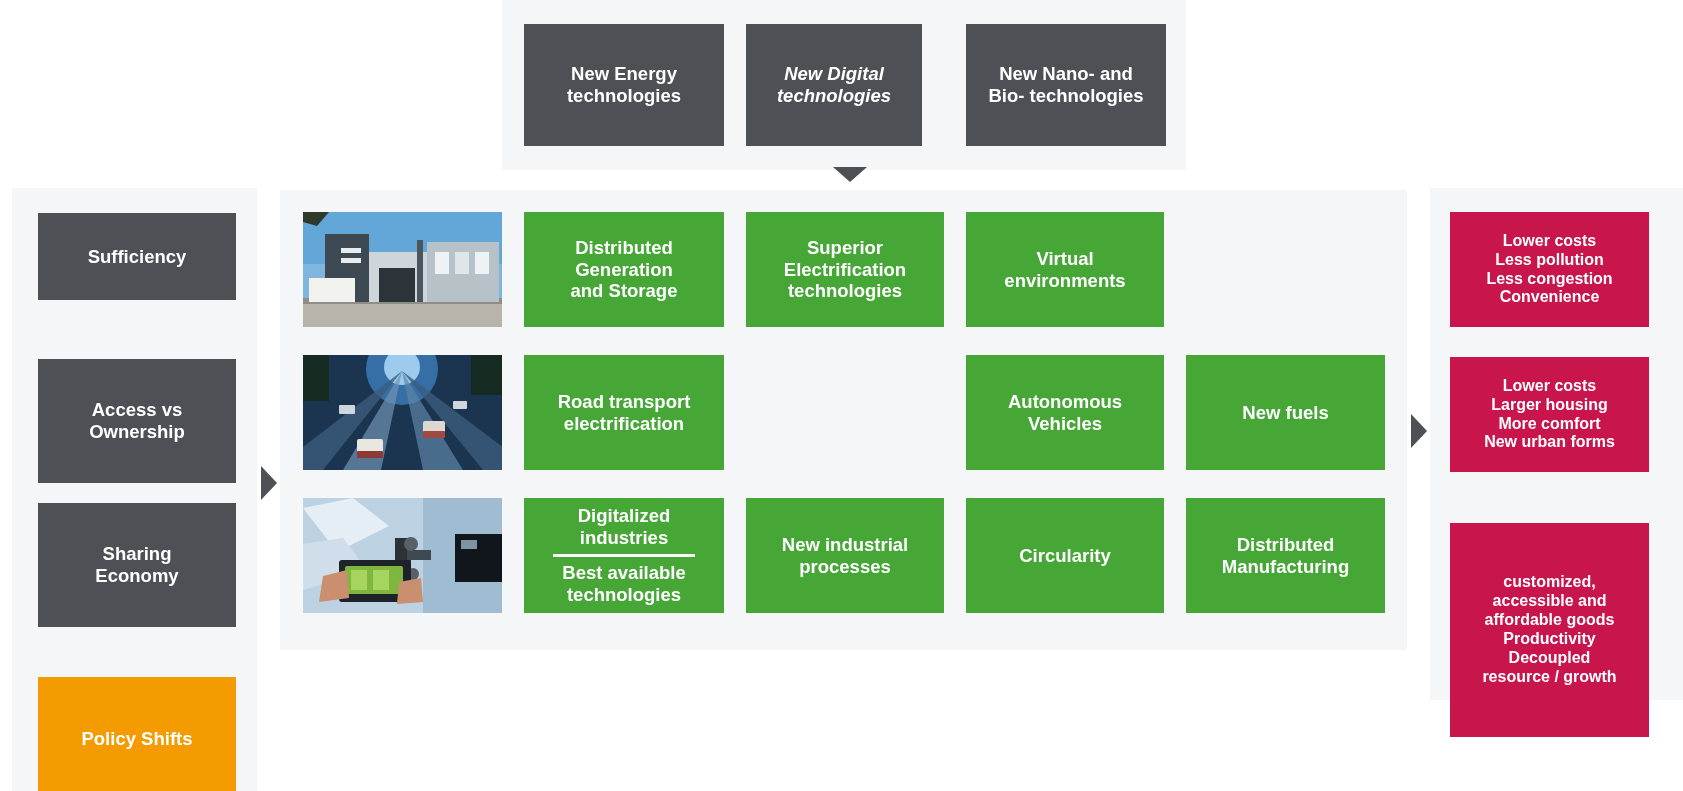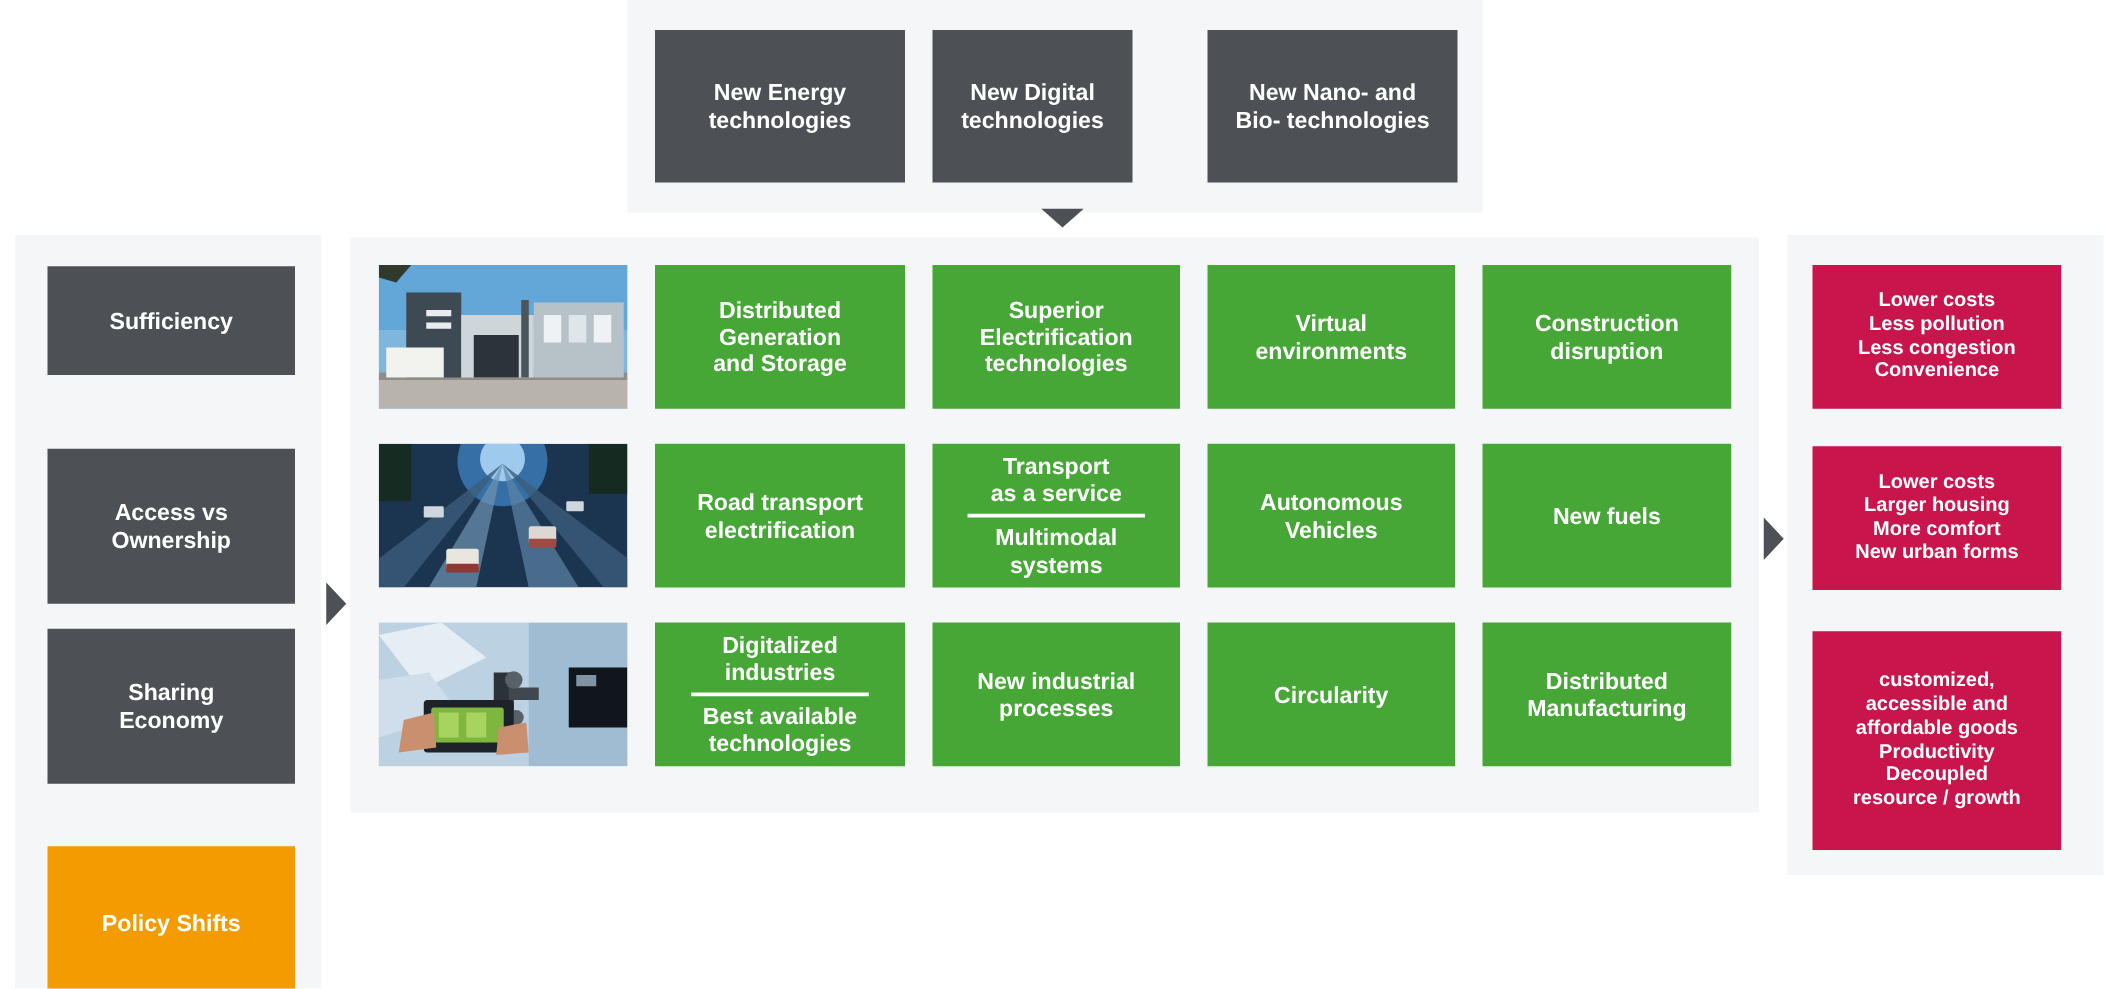--- a/index.html
+++ b/index.html
@@ -39,21 +39,21 @@
 
   
   #panel-tech { left: 502px; top: 0px; width: 684px; height: 170px; }
   .tech-card {
     background: #4d5054;
     font-size: 18.5px;
     top: 24px;
     height: 122px;
   }
   #tech-0 { left: 524px; width: 200px; }
-  #tech-1 { left: 746px; width: 160px; }
+  #tech-1 { left: 746px; width: 176px; font-style: italic; }
   #tech-2 { left: 966px; width: 200px; }
 
   .down-arrow {
     position: absolute;
     left: 833px;
     top: 167px;
     width: 0; height: 0;
     border-left: 17px solid transparent;
     border-right: 17px solid transparent;
     border-top: 15px solid #4d5054;
@@ -121,21 +121,21 @@
   
   #panel-outcomes { left: 1430px; top: 188px; width: 253px; height: 512px; }
   .outcome-card {
     left: 1450px;
     width: 199px;
     background: #c8154b;
     font-size: 16px;
   }
   #outcome-0 { top: 212px; height: 115px; }
   #outcome-1 { top: 357px; height: 115px; }
-  #outcome-2 { top: 505px; height: 175px; align-items: center; }
+  #outcome-2 { top: 523px; height: 214px; align-items: center; }
 </style>
 </head>
 <body>
 
 <div id="stage">
 
   <div class="panel" id="panel-tech"></div>
 
   <div class="card tech-card" id="tech-0">
     <div class="lines">
@@ -262,44 +262,25 @@
       <div>Electrification</div>
       <div>technologies</div>
     </div>
   </div>
   <div class="card sol-card sol-r0 sol-c3" id="sol-0-3">
     <div class="lines">
       <div>Virtual</div>
       <div>environments</div>
     </div>
   </div>
-  <div class="card sol-card sol-r0 sol-c4" id="sol-0-4">
-    <div class="lines">
-      <div>Construction</div>
-      <div>disruption</div>
-    </div>
-  </div>
 
   <div class="card sol-card sol-r1 sol-c1" id="sol-1-1">
     <div class="lines">
       <div>Road transport</div>
       <div>electrification</div>
-    </div>
-  </div>
-  <div class="card sol-card sol-r1 sol-c2 split" id="sol-1-2">
-    <div class="lines">
-      <div class="top-part">
-        <div>Transport</div>
-        <div>as a service</div>
-      </div>
-      <div class="divider"></div>
-      <div class="bottom-part">
-        <div>Multimodal</div>
-        <div>systems</div>
-      </div>
     </div>
   </div>
   <div class="card sol-card sol-r1 sol-c3" id="sol-1-3">
     <div class="lines">
       <div>Autonomous</div>
       <div>Vehicles</div>
     </div>
   </div>
   <div class="card sol-card sol-r1 sol-c4" id="sol-1-4">
     <div class="lines">

